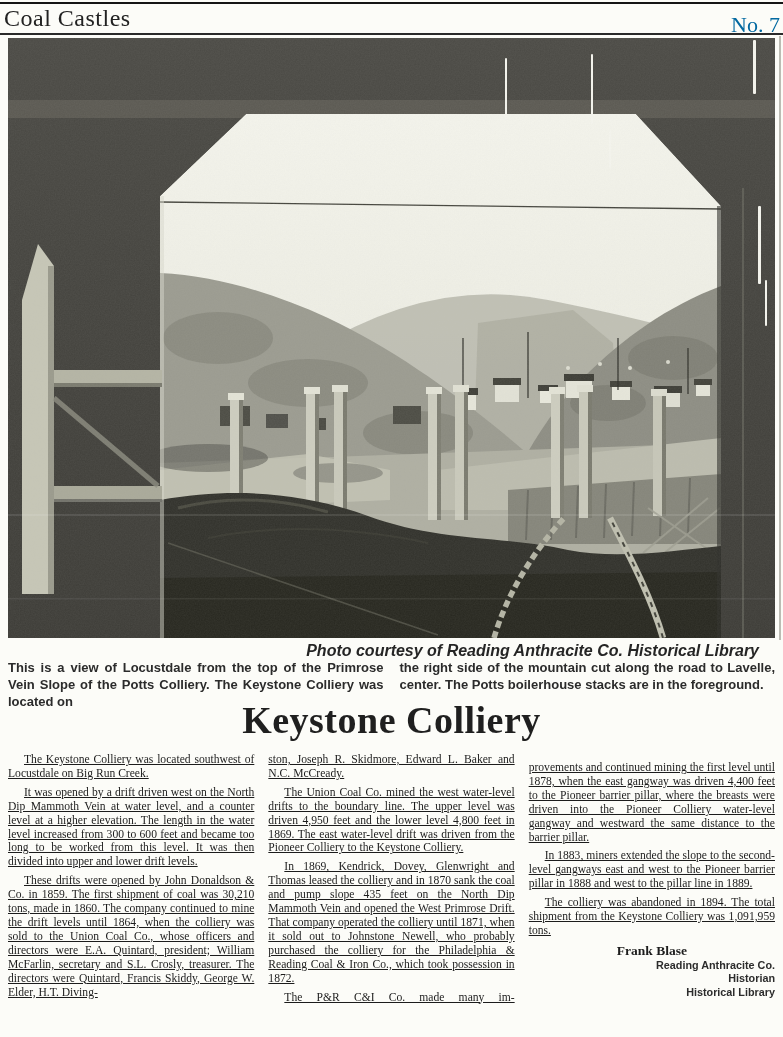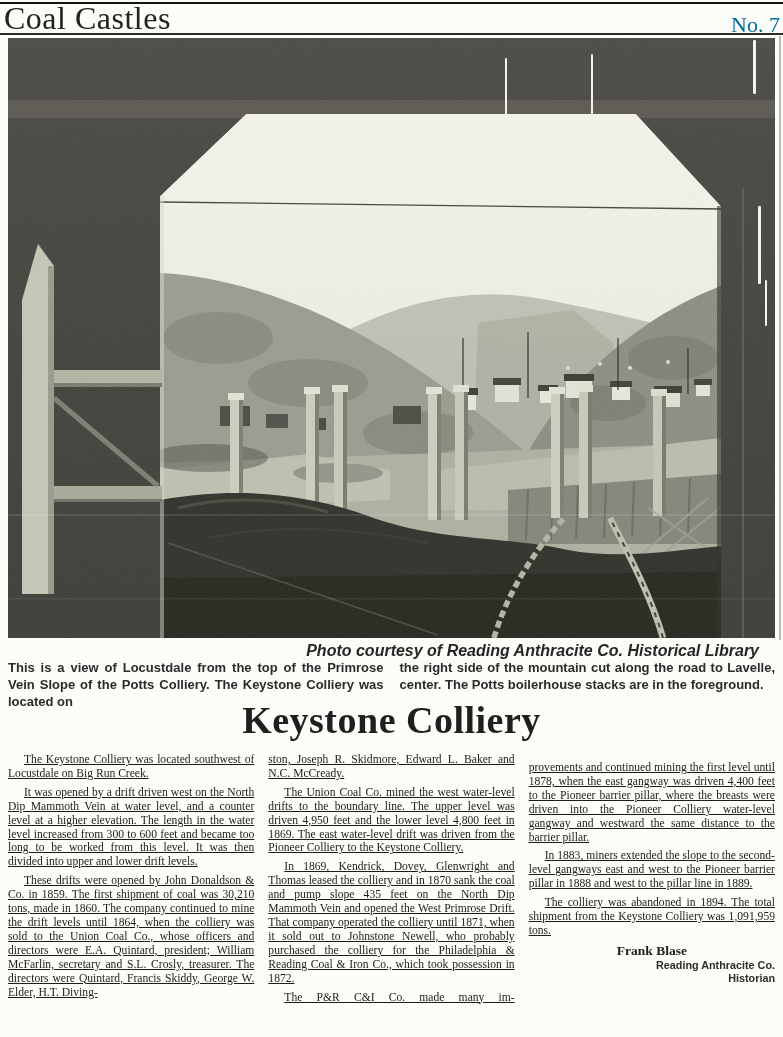--- a/index.html
+++ b/index.html
@@ -9,21 +9,21 @@
     background:#fcfcf8;
     overflow:hidden;
     font-family:"Liberation Serif", serif;
     color:#1b1b1b;
   }
   
   .rule-top{position:absolute;left:0;top:2px;width:783px;height:2px;background:#151515;}
   .rule-bottom{position:absolute;left:0;top:33px;width:783px;height:2px;background:#2a2a2a;}
   .masthead-title{
     position:absolute;left:4px;top:4px;
-    font-size:32px;line-height:28px;color:#222;
+    font-size:24px;line-height:28px;color:#222;
     letter-spacing:.5px;
   }
   .issue-number{
     position:absolute;right:3px;top:12px;
     font-size:22px;line-height:26px;color:#0369a1;
   }
   
   .photo-wrap{position:absolute;left:8px;top:38px;width:767px;height:600px;}
   .photo-wrap svg{display:block;}
   .scan-edge{position:absolute;left:779px;top:36px;width:2px;height:604px;background:#bcbcb4;}
@@ -274,17 +274,18 @@
     <div class="col">
       <span style="display:block;margin-top:8px;">
           <p class="">provements and continued mining the first level until 1878, when the east gangway was driven 4,400 feet to the Pioneer barrier pillar, where the breasts were driven into the Pioneer Colliery water-level gangway and westward the same distance to the barrier pillar.</p>
           <p class="indent">In 1883, miners extended the slope to the second-level gangways east and west to the Pioneer barrier pillar in 1888 and west to the pillar line in 1889.</p>
           <p class="indent">The colliery was abandoned in 1894. The total shipment from the Keystone Colliery was 1,091,959 tons.</p>
         </span>
       <div class="byline">
           <div class="byline-name">Frank Blase</div>
           <div class="byline-role">Reading Anthracite Co.</div>
           <div class="byline-role">Historian</div>
+          <div class="byline-role">Historical Library</div>
         </div>
     </div>
   </div>
 
 </div>
 
 </body></html>

